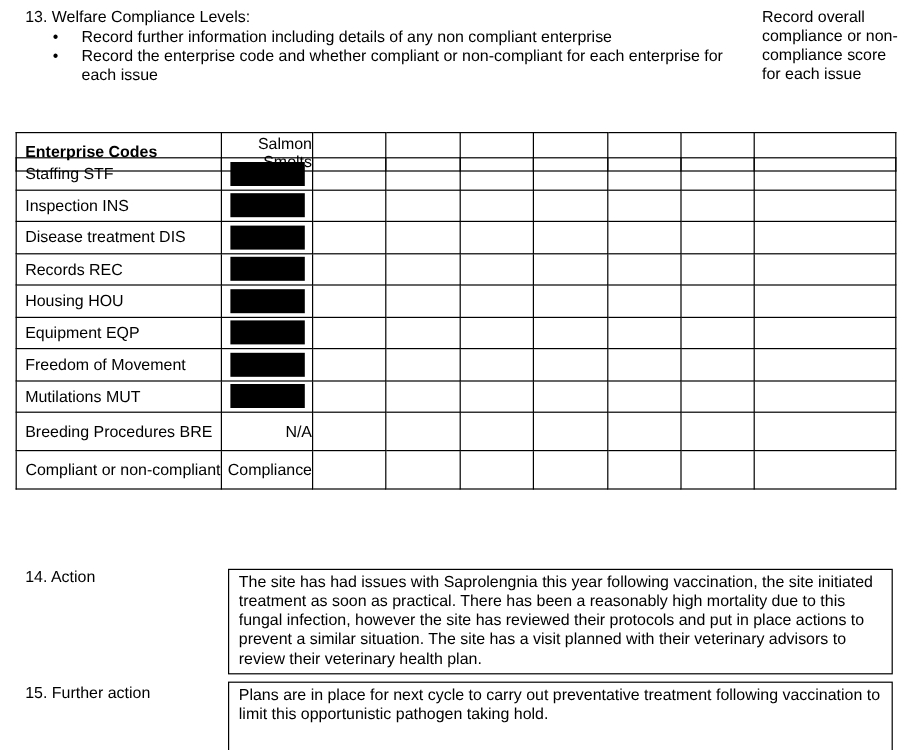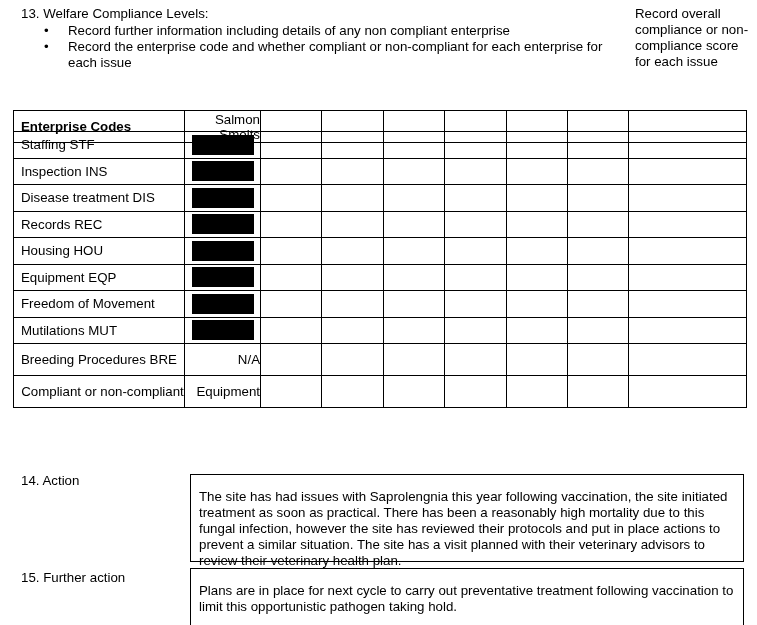--- a/index.html
+++ b/index.html
@@ -21,21 +21,21 @@
   .main-table { left: 13px; top: 131px; width: 733px; }
   .main-table td { height: 25.5px; }
   .label { padding-left: 7px; line-height: 15px; }
   .bold { font-weight: bold; }
   .center { text-align: right; line-height: 15px; }
   .redact { display: block; width: 62px; height: 20px; background: #000; margin: 0 auto; }
 
   .q-label { left: 21px; line-height: 16px; }
   .answer-box {
     border: 1.5px solid #000; left: 190px; width: 554px;
-    padding: 14px 8px; box-sizing: border-box; line-height: 16px;
+    padding: 2px 8px; box-sizing: border-box; line-height: 16px;
   }
 </style>
 </head>
 <body>
 
 <div class="abs sec-title">13. Welfare Compliance Levels:</div>
 <div class="abs bullets">
   <div class="bullet">
     <span class="dot">•</span>
     <span>Record further information including details of any non compliant enterprise</span>
@@ -197,21 +197,21 @@
         <td></td>
         <td></td>
         <td></td>
         <td></td>
         <td></td>
         <td></td>
         <td></td>
       </tr>
       <tr>
         <td class="label" style="height: 31px; text-align: center;">Compliant or non-compliant</td>
-        <td class="center">Equipment</td>
+        <td class="center">Compliance</td>
         <td></td>
         <td></td>
         <td></td>
         <td></td>
         <td></td>
         <td></td>
         <td></td>
       </tr>
     </tbody>
 </table>

